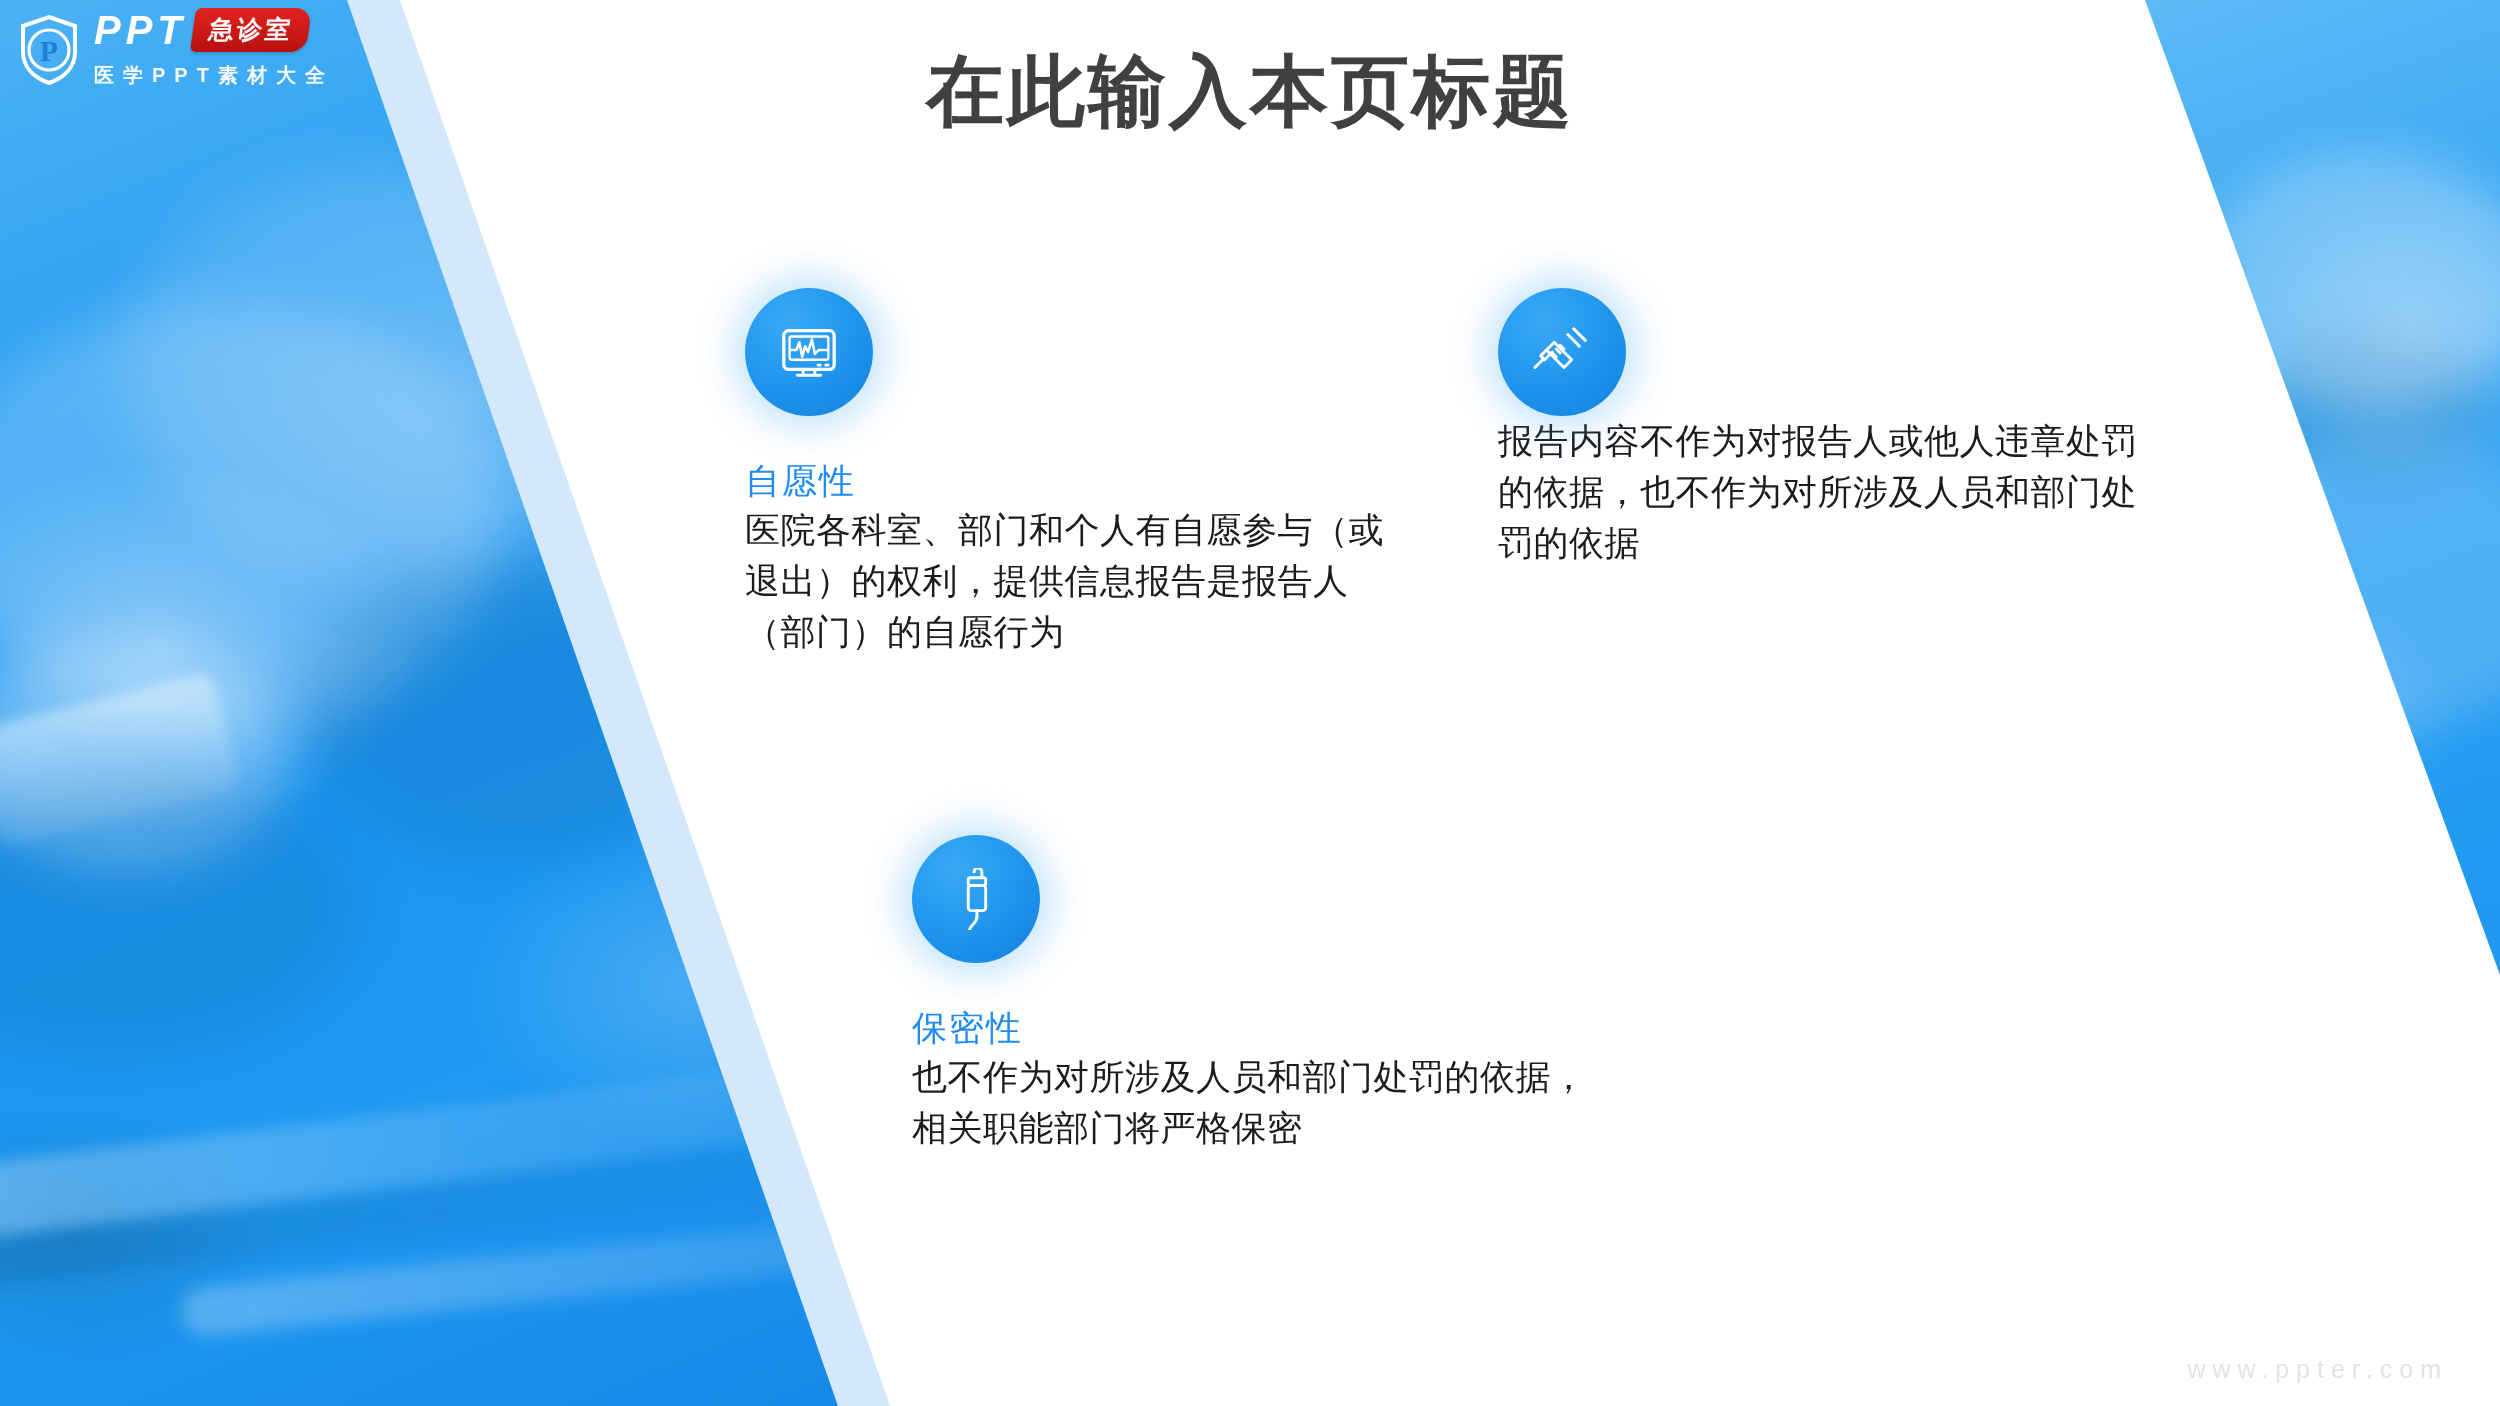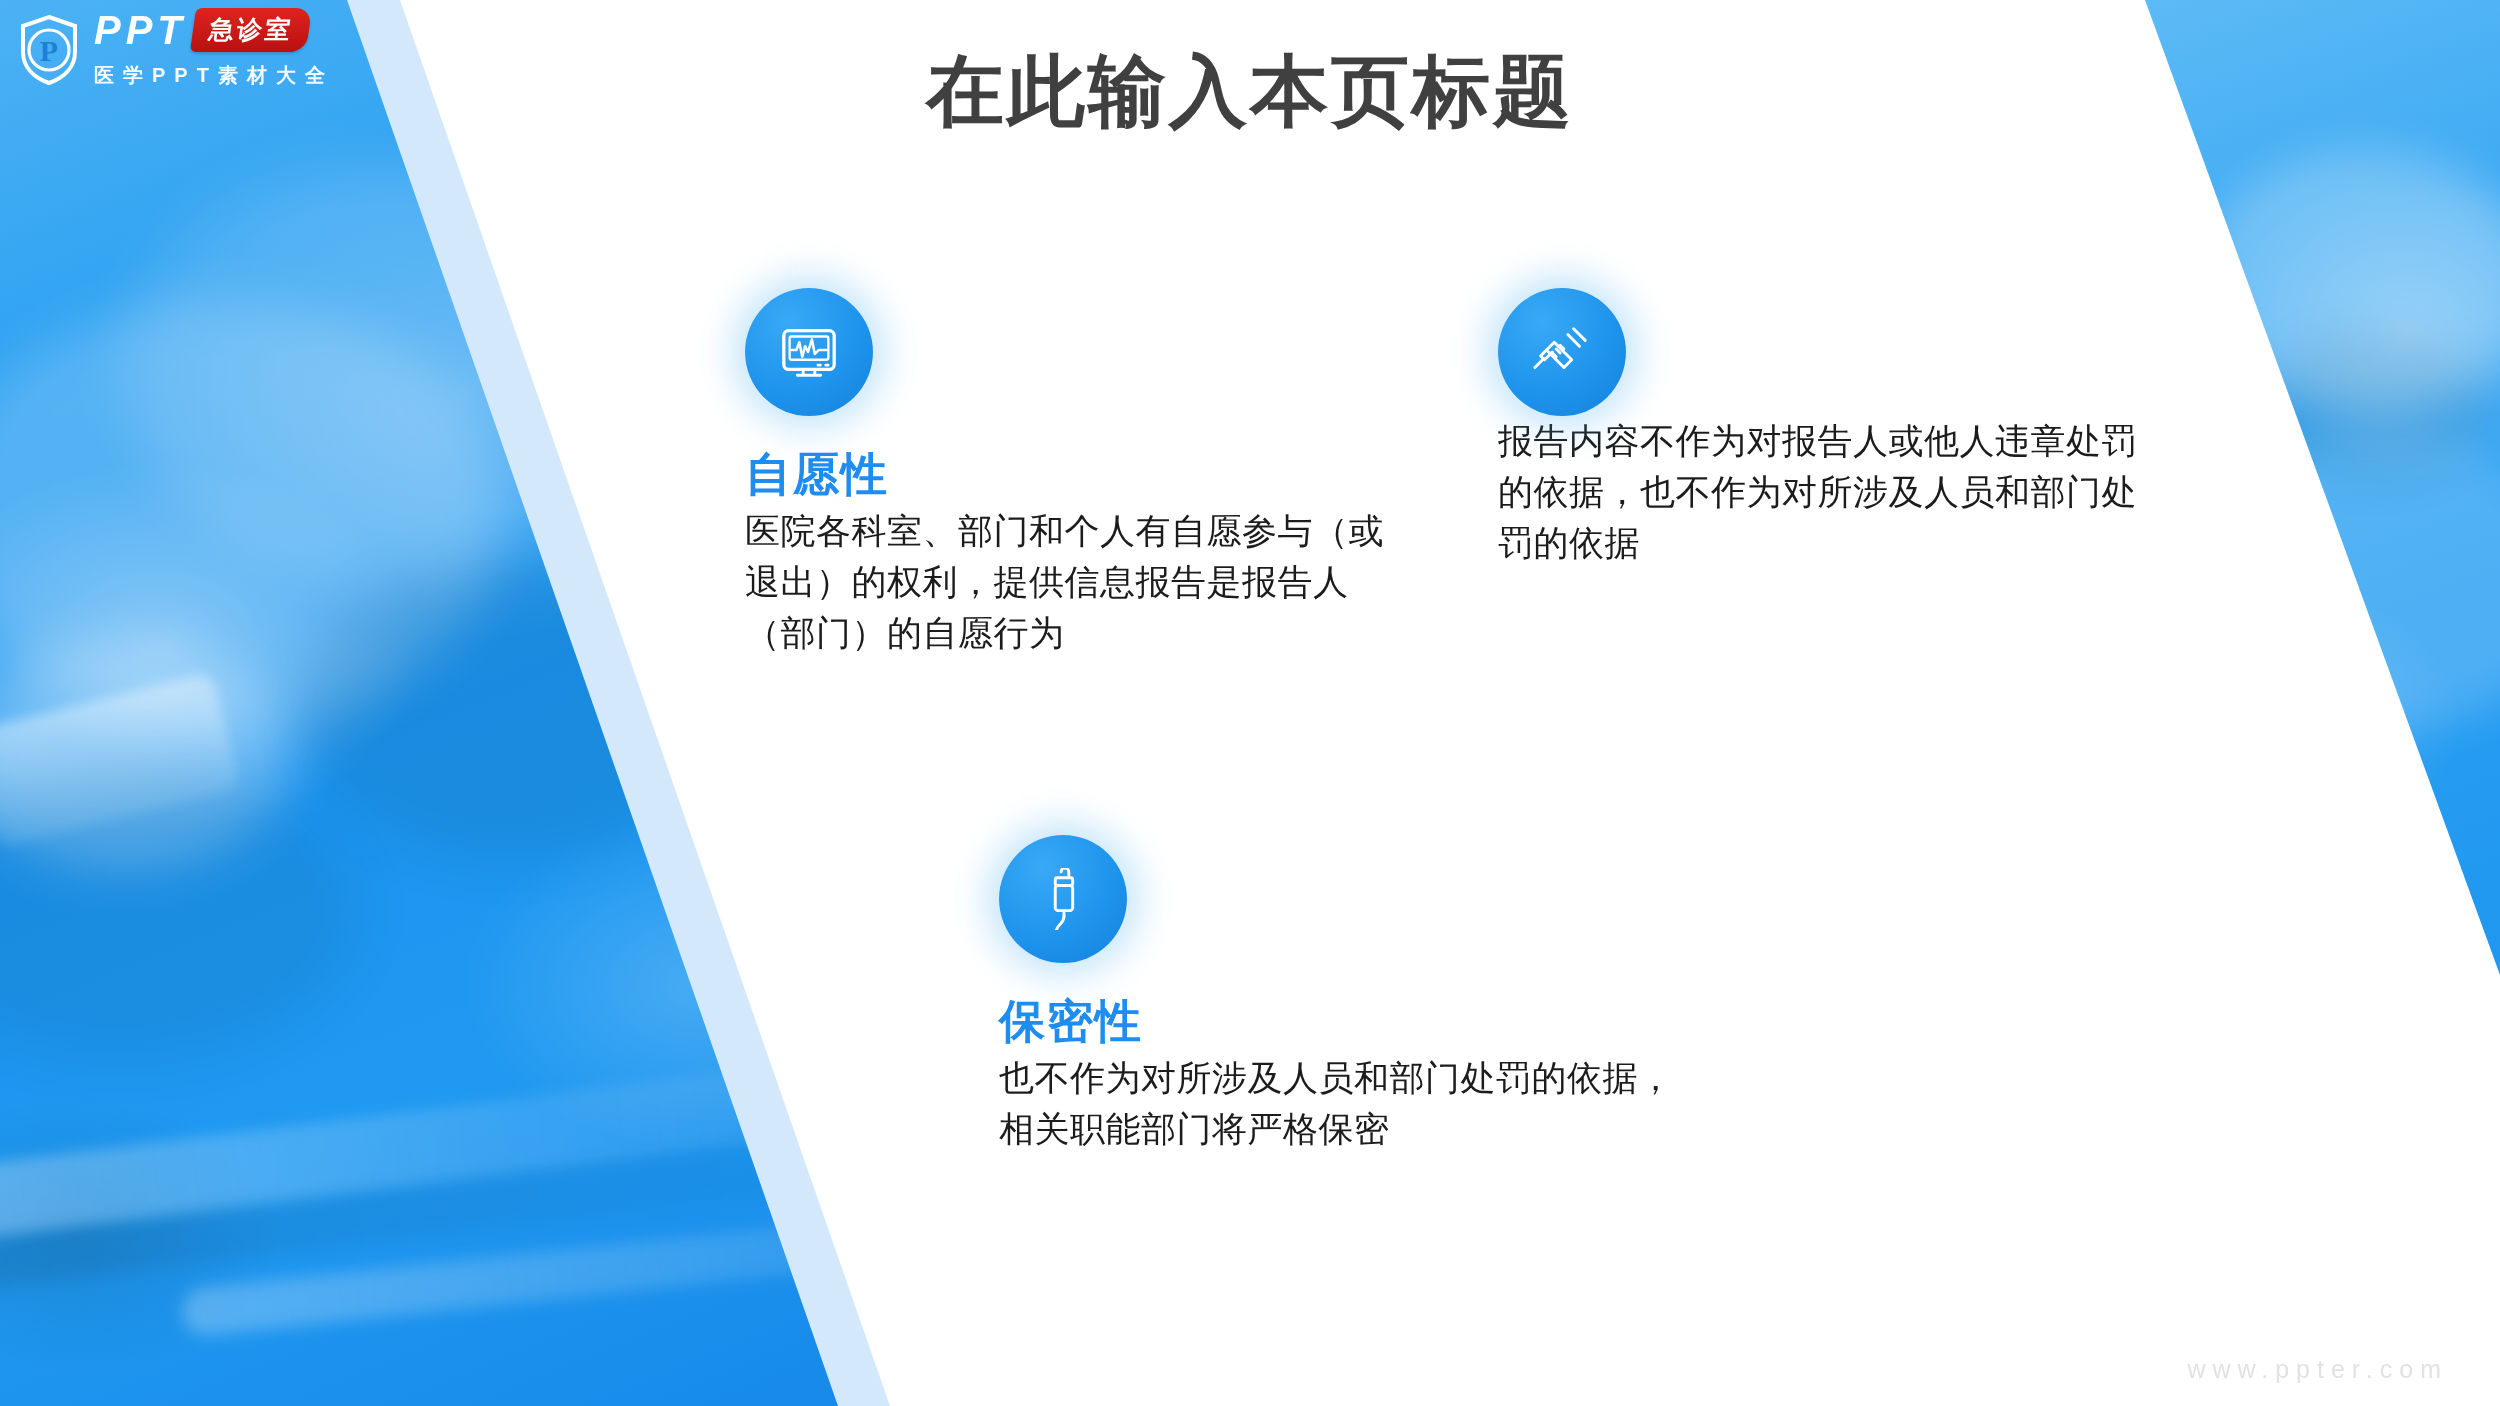--- a/index.html
+++ b/index.html
@@ -117,29 +117,29 @@
   .cards{ position:absolute; inset:0; z-index:7; }
   .card{ position:absolute; }
   .card-icon{
     position:relative; width:128px; height:128px; border-radius:50%;
     background:radial-gradient(circle at 34% 26%, #38a9f5 0%, #1e93ec 58%, #1380dc 100%);
     display:flex; align-items:center; justify-content:center;
     box-shadow:0 0 34px 14px rgba(77,175,240,.30);
   }
   .card-icon svg{ width:62px; height:62px; }
   .card-title{
-    margin-top:28px; font-size:46px; font-weight:bold; color:#1f8cf0; letter-spacing:2px;
+    margin-top:42px; font-size:35px; font-weight:normal; color:#1f8cf0; letter-spacing:2px;
   }
   .card-body{
     font-size:35px; line-height:1.45; color:#1c1c1c; letter-spacing:.5px;
   }
 
   .card-1{ left:745px;  top:288px; width:660px; }
   .card-2{ left:1498px; top:288px; width:660px; }
-  .card-3{ left:999px;  top:835px; width:700px; }
+  .card-3{ left:912px;  top:835px; width:700px; }
   .card-4{ left:1665px; top:835px; width:700px; }
 
   
   .footer-url{
     position:absolute; right:52px; bottom:22px; z-index:9;
     font-size:25px; color:#e2e2e2; letter-spacing:7px;
   }
 </style>
 </head>
 <body>

